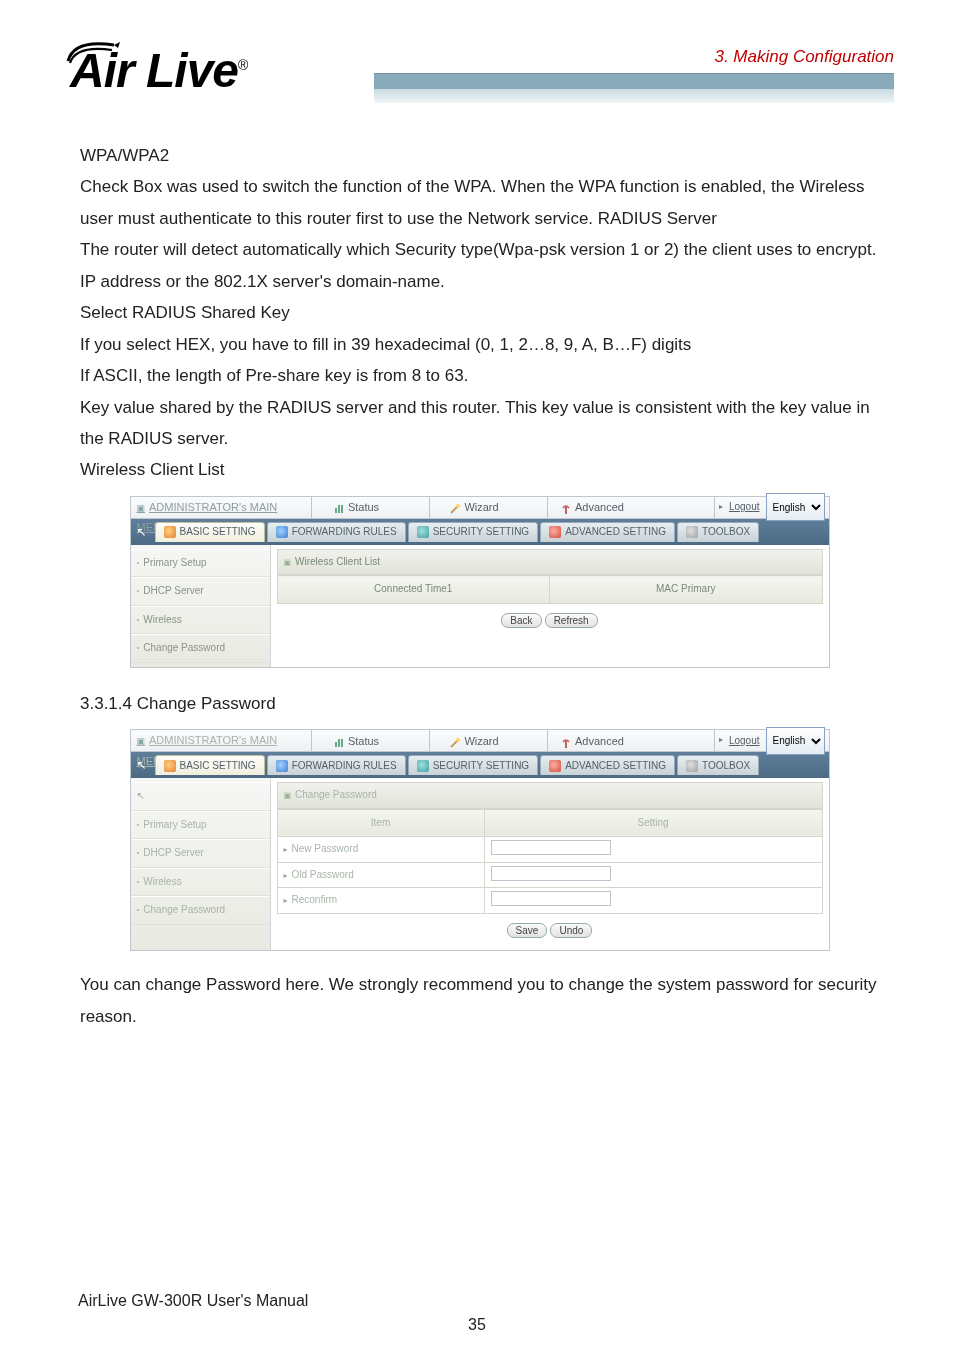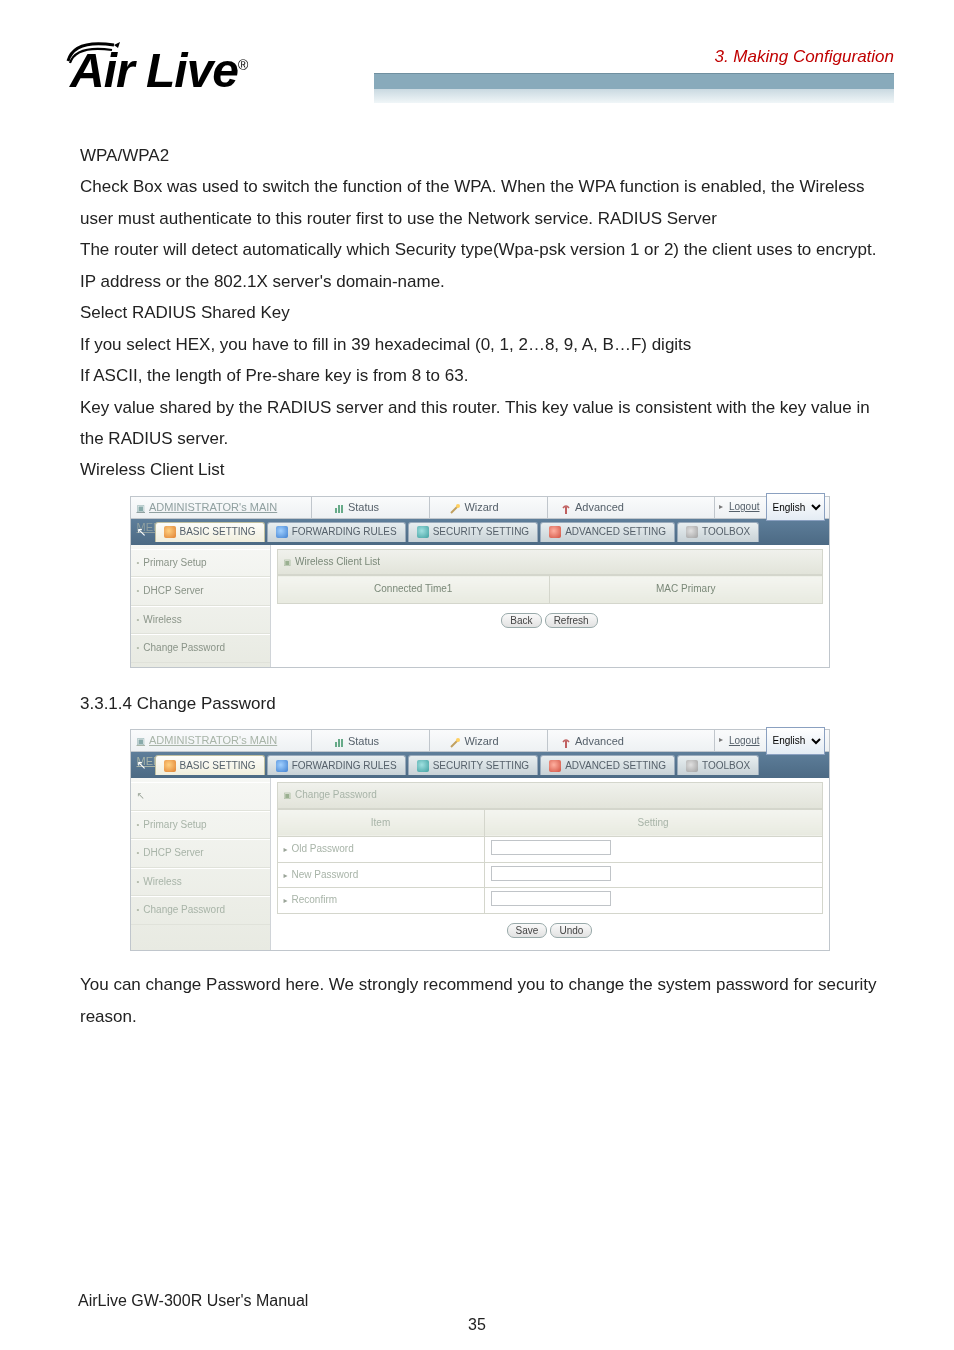--- a/index.html
+++ b/index.html
@@ -388,25 +388,25 @@
         </div>
         <div class="main-area">
           <div class="section-bar"><span class="sq">▣</span><span>Change Password</span></div>
           <table class="grid-table">
             <tbody>
                 <tr>
               <th style="width:38%">Item</th>
               <th>Setting</th>
             </tr>
             <tr>
-              <td class="cell-label"><span class="tri">▸</span><span>Old Password</span></td>
+              <td class="cell-label"><span class="tri">▸</span><span>New Password</span></td>
               <td><input type="password" class="mini-input" style=""></td>
             </tr>
             <tr>
-              <td class="cell-label"><span class="tri">▸</span><span>New Password</span></td>
+              <td class="cell-label"><span class="tri">▸</span><span>Old Password</span></td>
               <td><input type="password" class="mini-input" style=""></td>
             </tr>
             <tr>
               <td class="cell-label"><span class="tri">▸</span><span>Reconfirm</span></td>
               <td><input type="password" class="mini-input" style=""></td>
             </tr>
           </tbody>
             </table>
           <div class="btn-row">
             <button class="mini-btn">Save</button>

